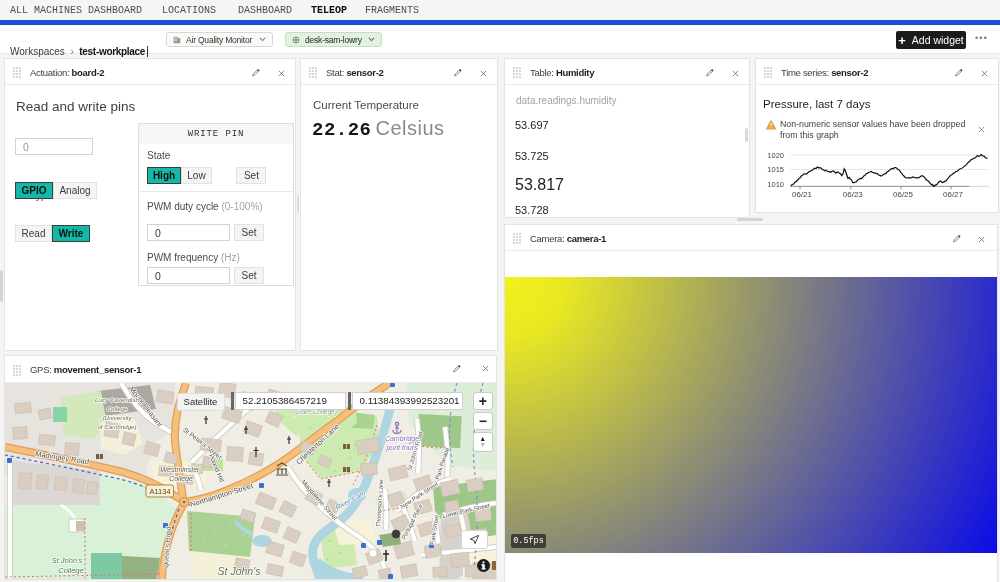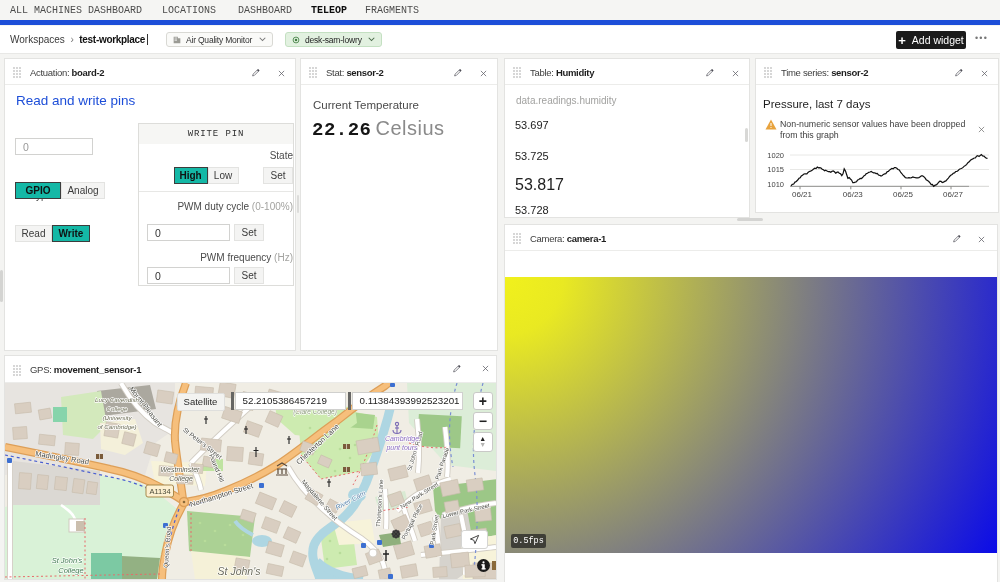--- a/index.html
+++ b/index.html
@@ -1,20 +1,20 @@
 <!DOCTYPE html>
 <html><head>
 <meta charset="utf-8">
 <style>
 * { margin:0; padding:0; box-sizing:border-box; }
 html,body { width:1000px; height:582px; overflow:hidden; background:#f4f4f2; font-family:"Liberation Sans",sans-serif; }
 .nav { position:absolute; left:0; top:0; width:1000px; height:25px; background:#f5f5f3; border-bottom:5px solid #1d4ed8; display:flex; align-items:center; font-family:"Liberation Mono",monospace; font-size:10px; color:#4c4c4c; }
 .nav span { white-space:pre; }
 .toolbar { position:absolute; left:0; top:26px; width:1000px; height:28px; background:#ffffff; border-bottom:1px solid #e8e8e6; }
-.crumb { position:absolute; left:10px; top:8px; font-size:10px; color:#3a3a3a; }
+.crumb { position:absolute; left:10px; top:20px; font-size:10px; color:#3a3a3a; }
 .crumb b { font-size:10px; color:#111; letter-spacing:-0.3px; }
 .dd { position:absolute; top:6px; height:15px; border-radius:3px; display:flex; align-items:center; font-size:8.5px; letter-spacing:-0.2px; white-space:nowrap; }
 .dd1 { left:166px; width:107px; background:#fafaf8; border:1px solid #d9d9d4; color:#333; }
 .dd2 { left:285px; width:97px; background:#e2f1e0; border:1px solid #c4e0c2; color:#1f1f1f; }
 .addw { position:absolute; left:896px; top:5px; width:70px; height:18px; background:#1b1b1b; color:#fff; border-radius:2px; font-size:10.5px; display:flex; align-items:center; justify-content:center; }
 .dots3 { position:absolute; left:975px; top:7px; font-size:9px; color:#777; letter-spacing:1.2px; }
 .card { position:absolute; background:#fff; border:1px solid #e3e3e1; }
 .chead { position:relative; height:26px; border-bottom:1px solid #ececea; }
 .ctitle { position:absolute; left:25px; top:7.5px; font-size:9.5px; letter-spacing:-0.3px; color:#3d3d3d; }
 .ctitle b { color:#1d1d1d; }
@@ -57,21 +57,21 @@
       </svg>
     <span style="margin-left:4px">desk-sam-lowry</span>
     <svg style="margin-left:auto;margin-right:6px" width="7" height="5" viewBox="0 0 10 7">
         <path d="M1 1l4 4 4-4" fill="none" stroke="#4a6a4a" stroke-width="1.5"></path>
       </svg>
   </div>
   <div class="addw"><span style="font-size:13px;margin-right:6px;font-weight:bold">+</span>Add widget</div>
   <div class="dots3">•••</div>
 </div>
 
-<div class="card" id="card-act" style="left:4px;top:58px;width:292px;height:293px;text-align:right;">
+<div class="card" id="card-act" style="left:4px;top:58px;width:292px;height:293px;">
   <div class="chead">
     <svg class="drag" width="8" height="11" viewBox="0 0 8 11">
         <g fill="#c4c4c4">
           <circle cx="1" cy="1" r="0.9"></circle>
           <circle cx="4" cy="1" r="0.9"></circle>
           <circle cx="7" cy="1" r="0.9"></circle>
           <circle cx="1" cy="4" r="0.9"></circle>
           <circle cx="4" cy="4" r="0.9"></circle>
           <circle cx="7" cy="4" r="0.9"></circle>
           <circle cx="1" cy="7" r="0.9"></circle>
@@ -84,26 +84,26 @@
       </svg>
     <div class="ctitle">Actuation: <b>board-2</b></div>
     <svg class="pencil" style="left:246px" width="9.5" height="9.5" viewBox="0 0 24 24">
         <path d="M4 20l1.2-4.4L16.5 4.4a1.9 1.9 0 0 1 2.7 0l.4.4a1.9 1.9 0 0 1 0 2.7L8.4 18.8 4 20z" fill="none" stroke="#5d5d66" stroke-width="1.9"></path>
         <path d="M15.2 5.8l3 3 1.5-1.5a1.5 1.5 0 0 0-3-3z" fill="#474750"></path>
       </svg>
     <svg class="xico" style="left:272px" width="9" height="9" viewBox="0 0 24 24">
         <path d="M5 5l14 14M19 5L5 19" stroke="#5d5d66" stroke-width="2"></path>
       </svg>
   </div>
-  <div class="abs" style="left:11px;top:34px;font-size:13.5px;color:#1d4ed8">Read and write pins</div>
+  <div class="abs" style="left:11px;top:40px;font-size:13.5px;color:#404040">Read and write pins</div>
   <div class="abs lab" style="left:11px;top:62px">Pin</div>
   <div class="abs inp" style="left:10px;top:79px;width:78px;height:17px">0</div>
   <div class="abs lab" style="left:11px;top:107px">Pin type</div>
   <div class="abs" style="left:10px;top:121px">
-    <span class="btn sel" style="width:46px;height:17px">GPIO</span><span class="btn" style="width:44px;height:17px">Analog</span>
+    <span class="btn sel" style="width:38px;height:17px">GPIO</span><span class="btn" style="width:44px;height:17px">Analog</span>
   </div>
   <div class="abs lab" style="left:11px;top:150px">Mode</div>
   <div class="abs" style="left:10px;top:164px">
     <span class="btn" style="width:37px;height:17px">Read</span><span class="btn sel" style="width:38px;height:17px">Write</span>
   </div>
 
   <div class="abs" style="left:133px;top:64px;width:156px;height:163px;border:1px solid #ddddda">
     <div style="height:20px;background:#f6f6f4;display:flex;align-items:center;justify-content:center;font-family:'Liberation Mono',monospace;font-size:9px;letter-spacing:0.9px;color:#2d2d2d">WRITE PIN</div>
     <div class="lab" style="margin:6px 0 0 8px">State</div>
     <div style="margin:4px 0 0 8px">

